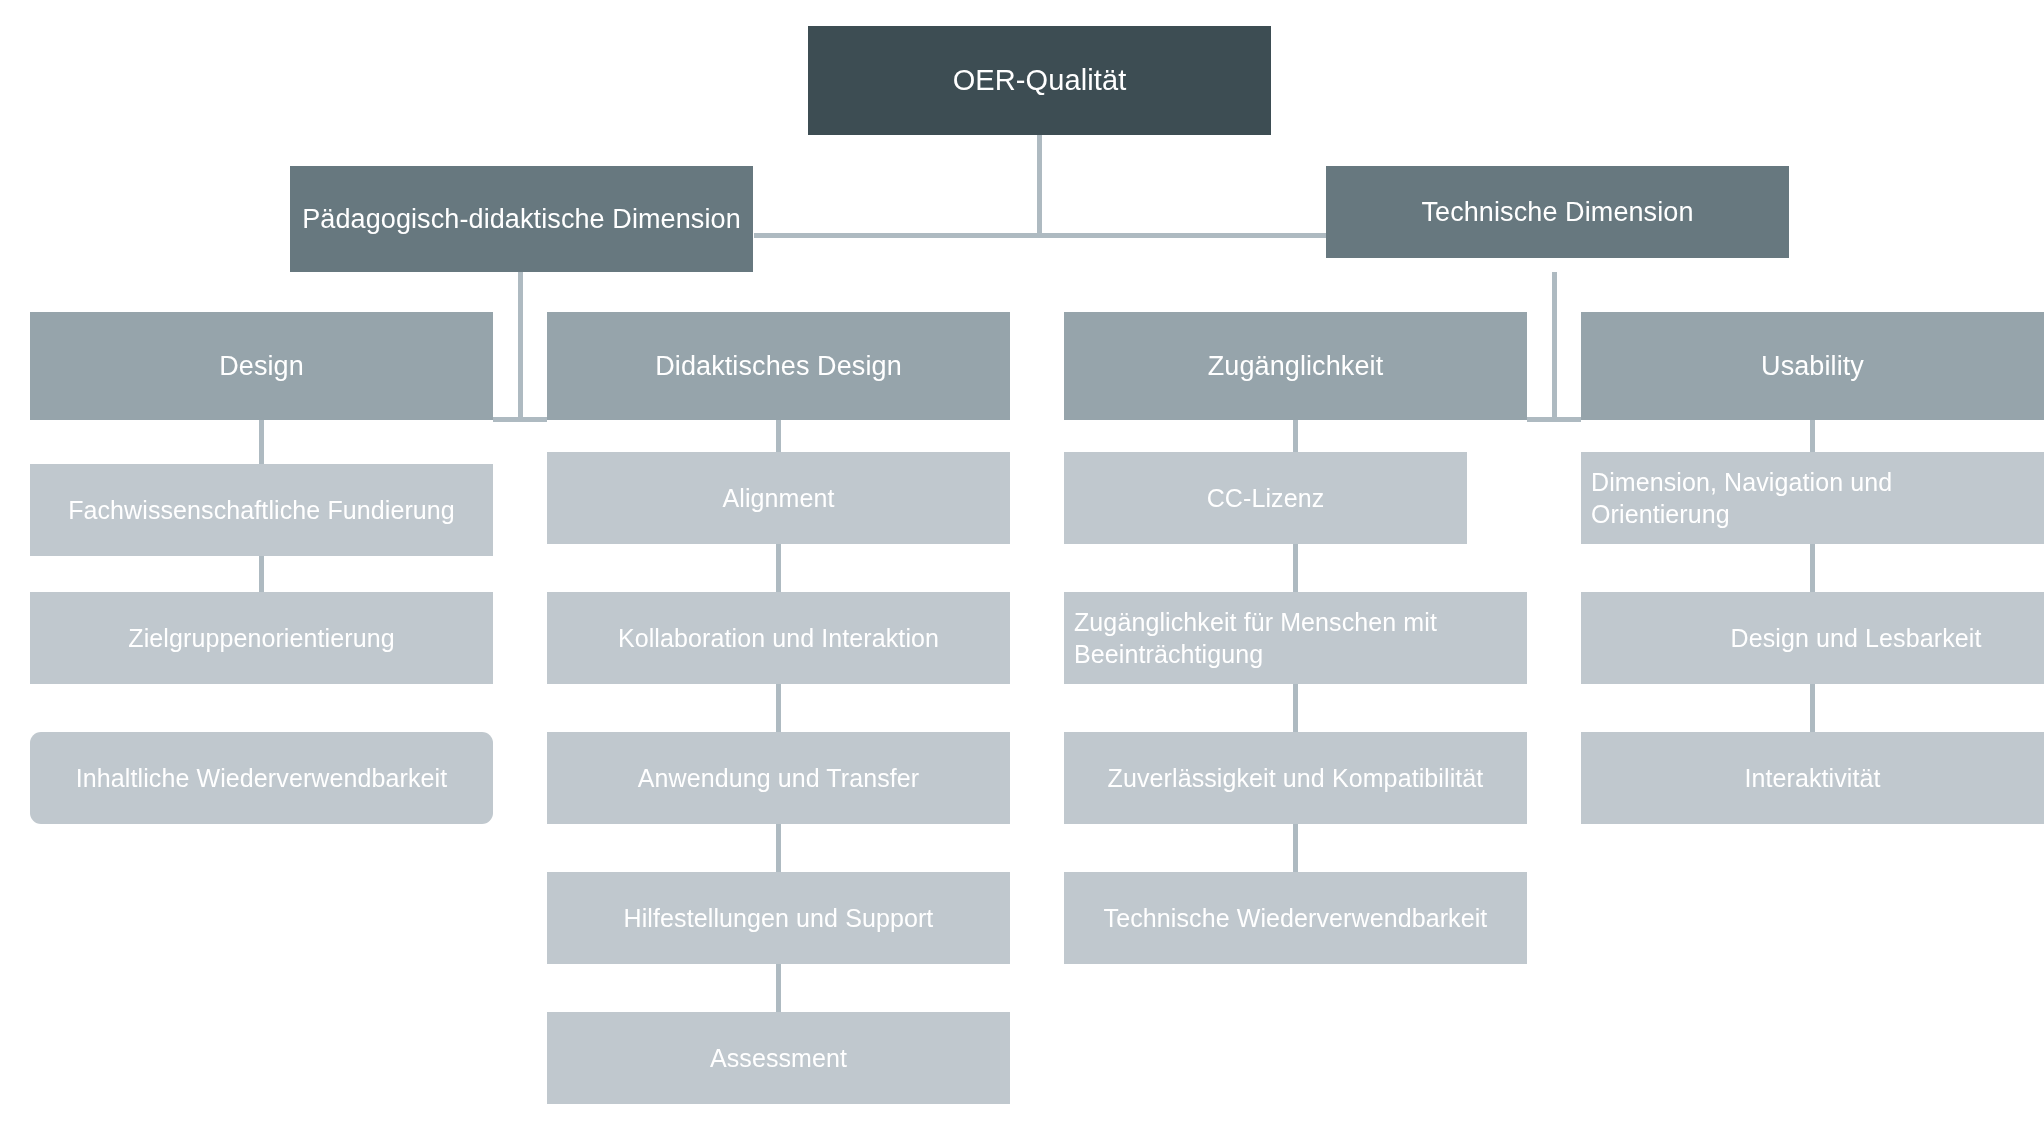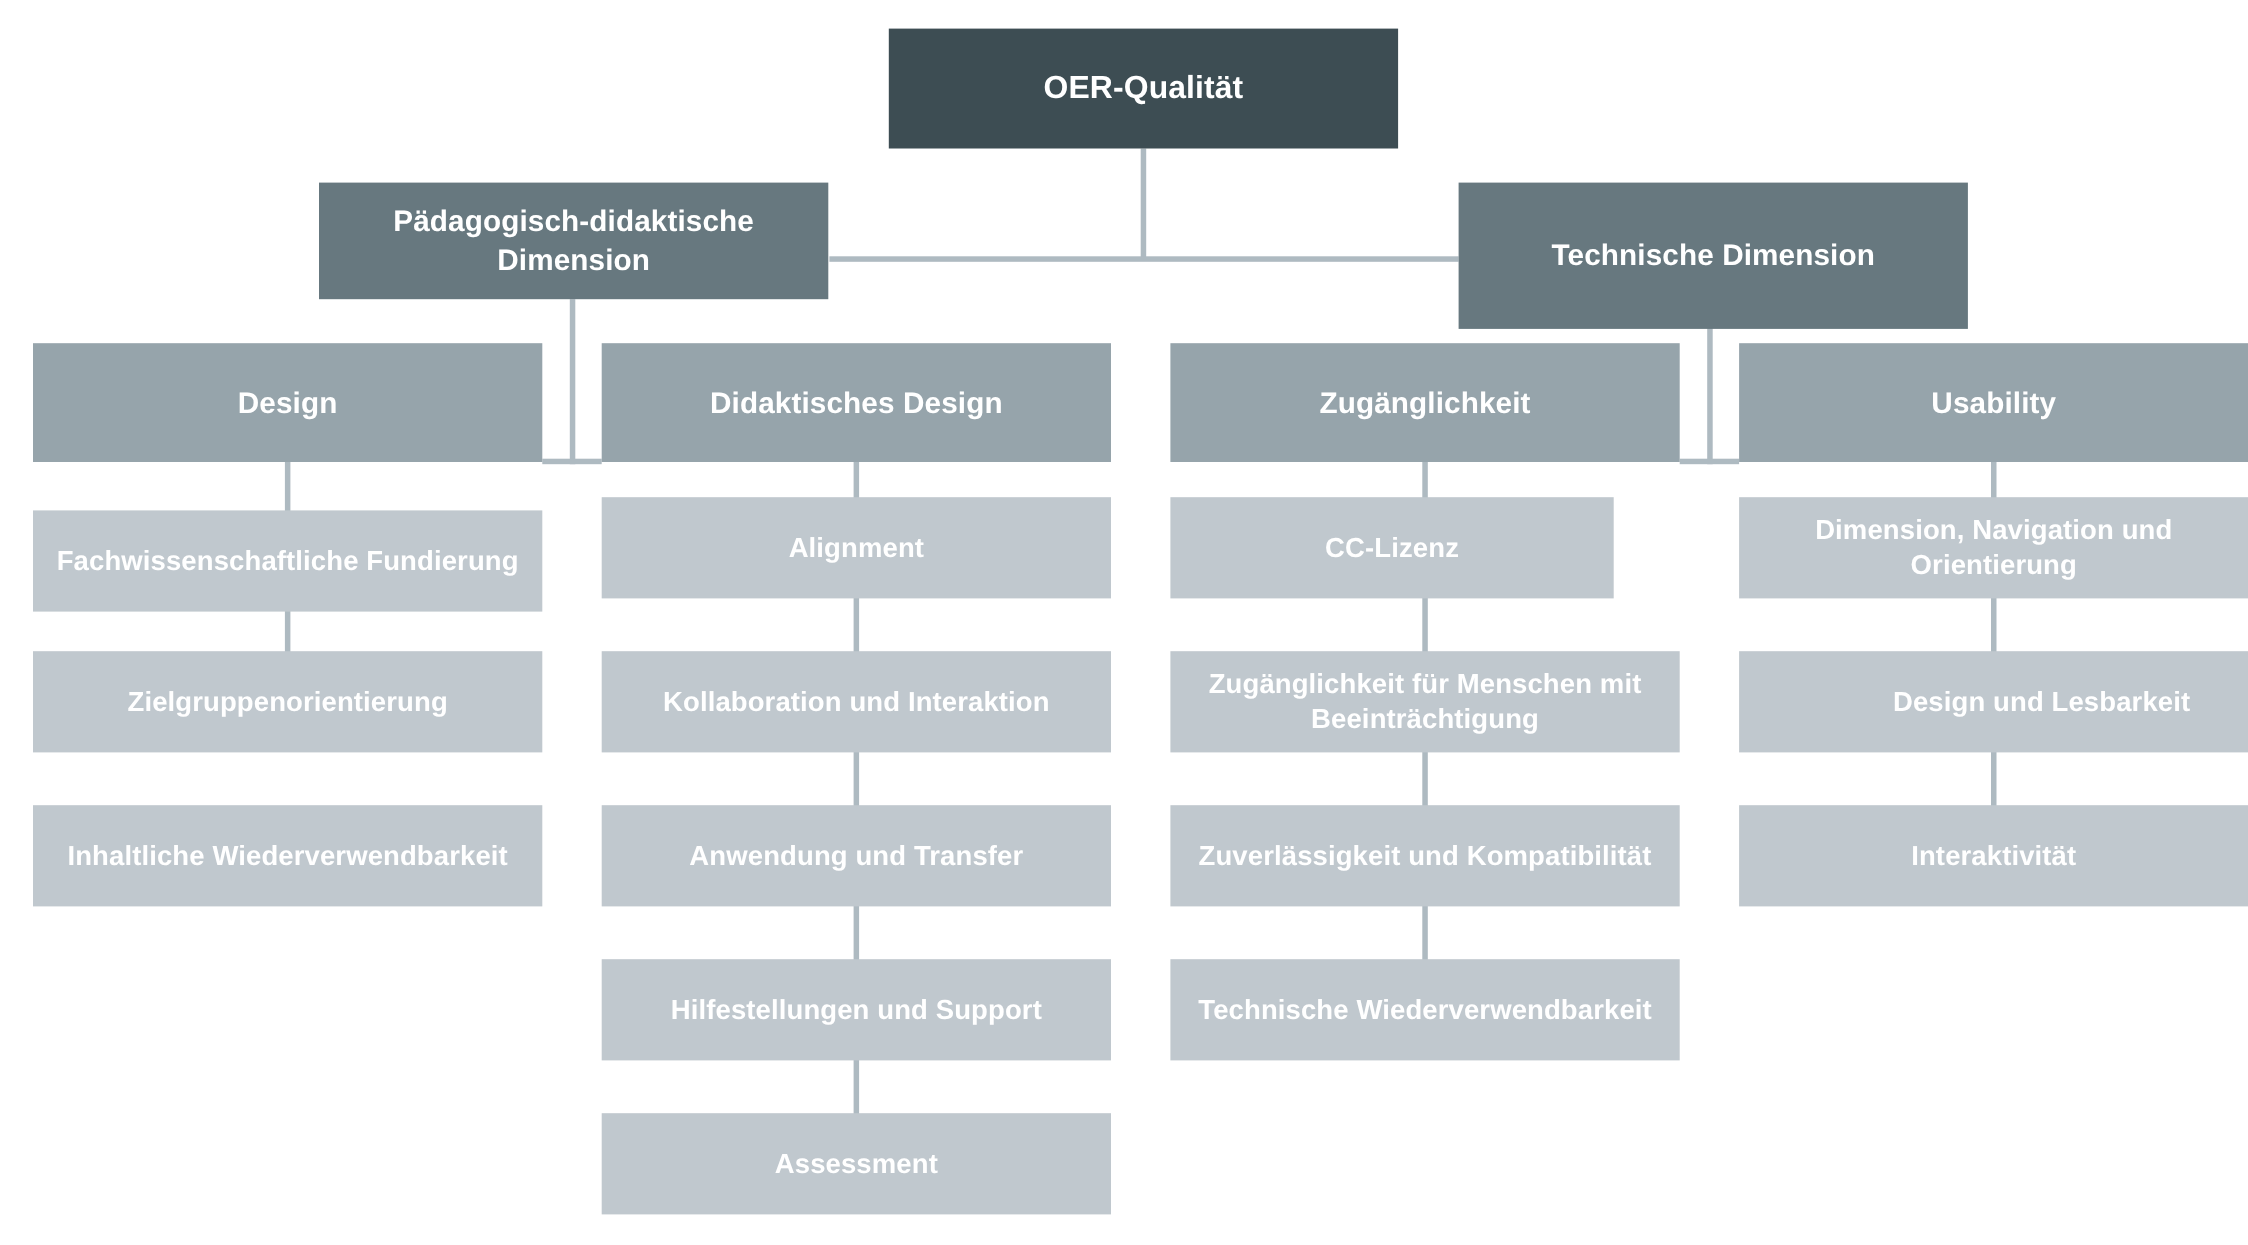--- a/index.html
+++ b/index.html
@@ -16,23 +16,22 @@
     height: 1132px;
     background: #ffffff;
     overflow: hidden;
   }
   .node {
     position: absolute;
     box-sizing: border-box;
     display: flex;
     align-items: center;
     justify-content: center;
-    text-align: center;
     color: #ffffff;
-    font-weight: bold;
+    font-weight: normal;
     line-height: 1.28;
     padding: 21px 10px;
     letter-spacing: 0.1px;
   }
   .lvl-root {
     background: #3d4d53;
     font-size: 29px;
   }
   .lvl-dim {
     background: #67787f;
@@ -73,35 +72,35 @@
   <div class="conn conn-v" style="left:776px; top:420px; height:620px;"></div>
 
   <div class="conn conn-v" style="left:1293px; top:420px; height:480px;"></div>
 
   <div class="conn conn-v" style="left:1810px; top:420px; height:340px;"></div>
 
   <div class="node lvl-root" style="left:808px; top:26px; width:463px; height:109px;">OER-Qualität</div>
 
   <div class="node lvl-dim" style="left:290px; top:166px; width:463px; height:106px;">Pädagogisch-didaktische Dimension</div>
 
-  <div class="node lvl-dim" style="left:1326px; top:166px; width:463px; height:133px;">Technische Dimension</div>
+  <div class="node lvl-dim" style="left:1326px; top:166px; width:463px; height:92px;">Technische Dimension</div>
 
   <div class="node lvl-cat" style="left:30px; top:312px; width:463px; height:108px;">Design</div>
 
   <div class="node lvl-cat" style="left:547px; top:312px; width:463px; height:108px;">Didaktisches Design</div>
 
   <div class="node lvl-cat" style="left:1064px; top:312px; width:463px; height:108px;">Zugänglichkeit</div>
 
   <div class="node lvl-cat" style="left:1581px; top:312px; width:463px; height:108px;">Usability</div>
 
   <div class="node lvl-leaf" style="left:30px; top:452px; width:463px; height:92px;margin-top:12px;">Fachwissenschaftliche Fundierung</div>
 
   <div class="node lvl-leaf" style="left:30px; top:592px; width:463px; height:92px;">Zielgruppenorientierung</div>
 
-  <div class="node lvl-leaf" style="left:30px; top:732px; width:463px; height:92px;">Inhaltliche Wiederverwendbarkeit</div>
+  <div class="node lvl-leaf" style="left:30px; top:732px; width:463px; height:92px;border-radius:11px;">Inhaltliche Wiederverwendbarkeit</div>
 
   <div class="node lvl-leaf" style="left:547px; top:452px; width:463px; height:92px;">Alignment</div>
 
   <div class="node lvl-leaf" style="left:547px; top:592px; width:463px; height:92px;">Kollaboration und Interaktion</div>
 
   <div class="node lvl-leaf" style="left:547px; top:732px; width:463px; height:92px;">Anwendung und Transfer</div>
 
   <div class="node lvl-leaf" style="left:547px; top:872px; width:463px; height:92px;">Hilfestellungen und Support</div>
 
   <div class="node lvl-leaf" style="left:547px; top:1012px; width:463px; height:92px;">Assessment</div>

